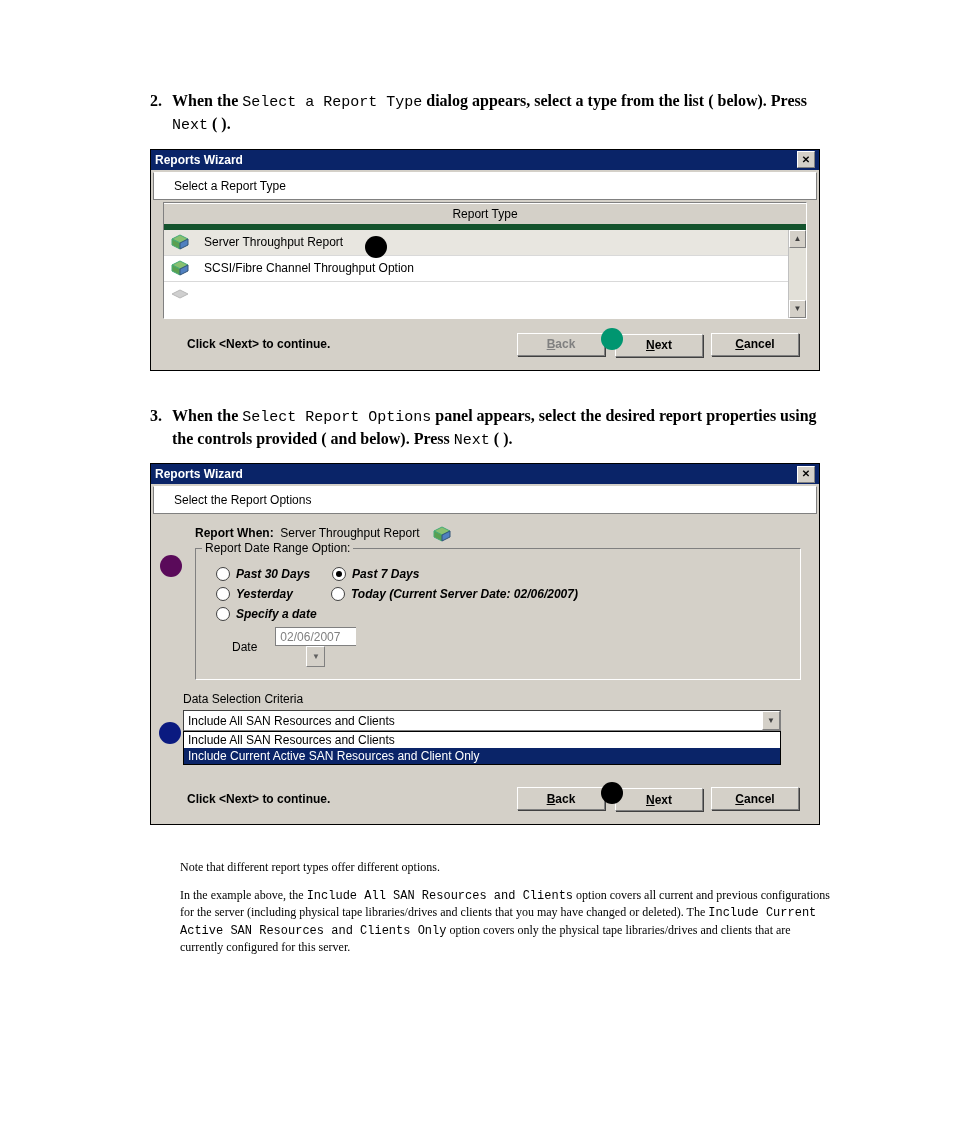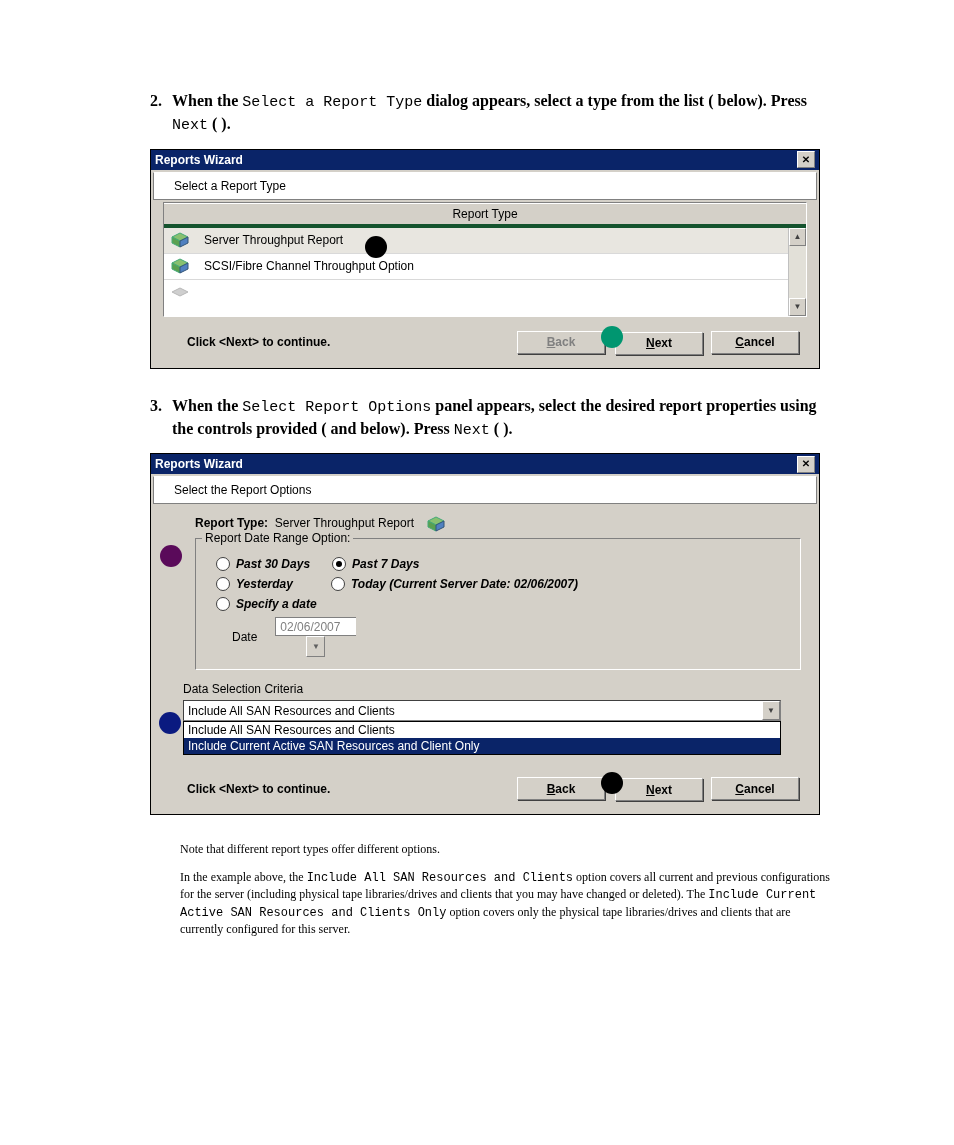--- a/index.html
+++ b/index.html
@@ -32,21 +32,21 @@
   .step-text .mono { font-size: 15px; }
   .note-block {
     font-size: 12px;
     line-height: 1.35;
     margin: 12px 0 10px 30px;
   }
 
   
   .dialog {
     width: 668px;
-    margin: 6px 0 26px 0px;
+    margin: 6px 0 34px 0px;
     font-family: Tahoma, Arial, sans-serif;
     font-size: 12px;
     color: #000;
     border: 1px solid #000;
     background: #d4d0c8;
     position: relative;
   }
   .titlebar {
     background: #0a2468;
     color: #fff;
@@ -82,21 +82,21 @@
     border: 1px solid #808080;
     border-right-color: #fff;
     border-bottom-color: #fff;
     background: #d4d0c8;
   }
 
   
   .rt-header {
     text-align: center;
     background: #d4d0c8;
-    border-bottom: 4px solid #14532d;
+    border-bottom: 6px solid #14532d;
     border-top: 1px solid #fff;
     padding: 3px 0;
   }
   .rt-list {
     height: 88px;
     background: #fff;
     overflow: hidden;
     position: relative;
   }
   .rt-row {
@@ -347,21 +347,21 @@
 
   <div class="dialog">
     <div class="titlebar">
       <span>Reports Wizard</span>
       <div class="close-x">✕</div>
     </div>
     <div class="subhead">Select the Report Options</div>
 
     <div class="opt-body">
       <div class="opt-line" style="margin-left:16px;">
-        <b>Report Type:</b>
+        <b>Report When:</b>
         &nbsp;<span>Server Throughput Report</span>
         &nbsp;&nbsp;
         <span>
           <svg width="18" height="16" viewBox="0 0 18 16" style="vertical-align:middle">
               <polygon points="1,5 9,1 17,5 9,9" fill="#88c070" stroke="#4a7"></polygon>
               <polygon points="1,5 9,9 9,15 1,11" fill="#5aa050" stroke="#4a7"></polygon>
               <polygon points="17,5 9,9 9,15 17,11" fill="#5080c0" stroke="#357"></polygon>
             </svg>
         </span>
       </div>

